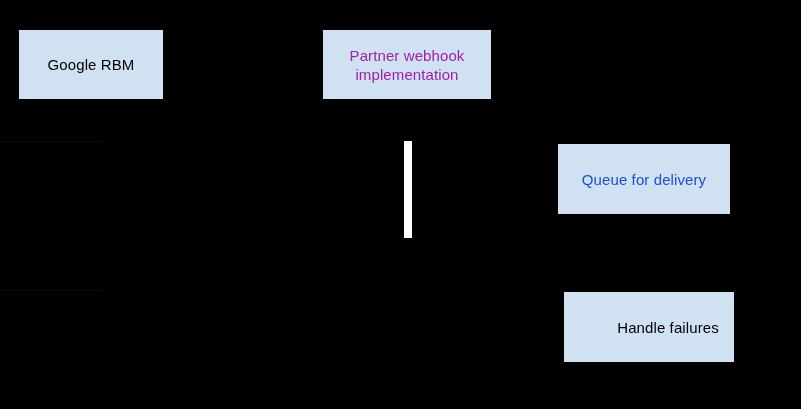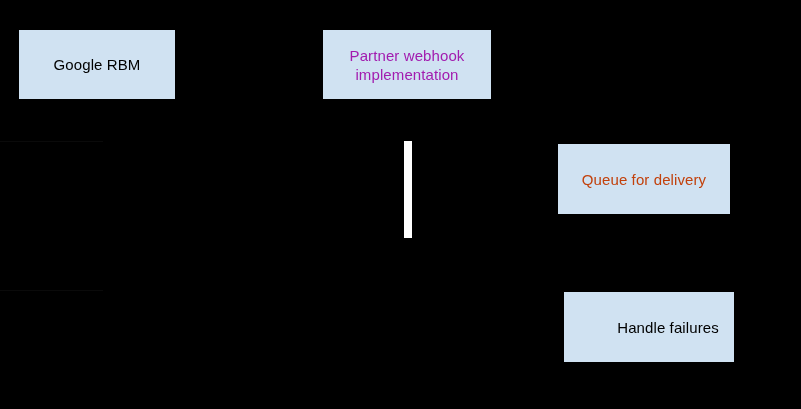--- a/index.html
+++ b/index.html
@@ -73,26 +73,26 @@
     background: #0a0a0a;
   }
   #faint-rule-upper { top: 141px; }
   #faint-rule-lower { top: 290px; }
 </style>
 </head>
 <body>
 
 <div id="canvas" style="width: 801px; height: 409px; background: rgb(0, 0, 0);">
 
-  <div class="node" id="node-google-rbm" style="left: 19px; top: 30px; width: 156px; height: 69px; background: rgb(208, 226, 242); color: rgb(0, 0, 0);">Google RBM</div>
+  <div class="node" id="node-google-rbm" style="left: 19px; top: 30px; width: 144px; height: 69px; background: rgb(208, 226, 242); color: rgb(0, 0, 0);">Google RBM</div>
 
   <div class="node" id="node-partner-webhook" style="left: 323px; top: 30px; width: 168px; height: 69px; background: rgb(208, 226, 242); color: #a21caf;">Partner webhook
 implementation</div>
 
-  <div class="node" id="node-queue-delivery" style="left: 558px; top: 144px; width: 172px; height: 70px; background: rgb(208, 226, 242); color: #c2410c;">Queue for delivery</div>
+  <div class="node" id="node-queue-delivery" style="left: 558px; top: 144px; width: 172px; height: 70px; background: rgb(208, 226, 242); color: #1d4ed8;">Queue for delivery</div>
 
   <div class="node" id="node-handle-failures" style="left: 564px; top: 292px; width: 170px; height: 70px; background: rgb(208, 226, 242); color: rgb(0, 0, 0);">Handle failures</div>
 
   <div class="connector-bar" id="connector-vertical" style="left: 404px; top: 141px; width: 8px; height: 97px; background: rgb(255, 255, 255);"></div>
 
   <div class="faint-rule" id="faint-rule-upper" style="left: 0px; top: 141px; width: 103px; height: 1px; background: rgb(10, 10, 10);"></div>
 
   <div class="faint-rule" id="faint-rule-lower" style="left: 0px; top: 290px; width: 103px; height: 1px; background: rgb(10, 10, 10);"></div>
 
 </div>

